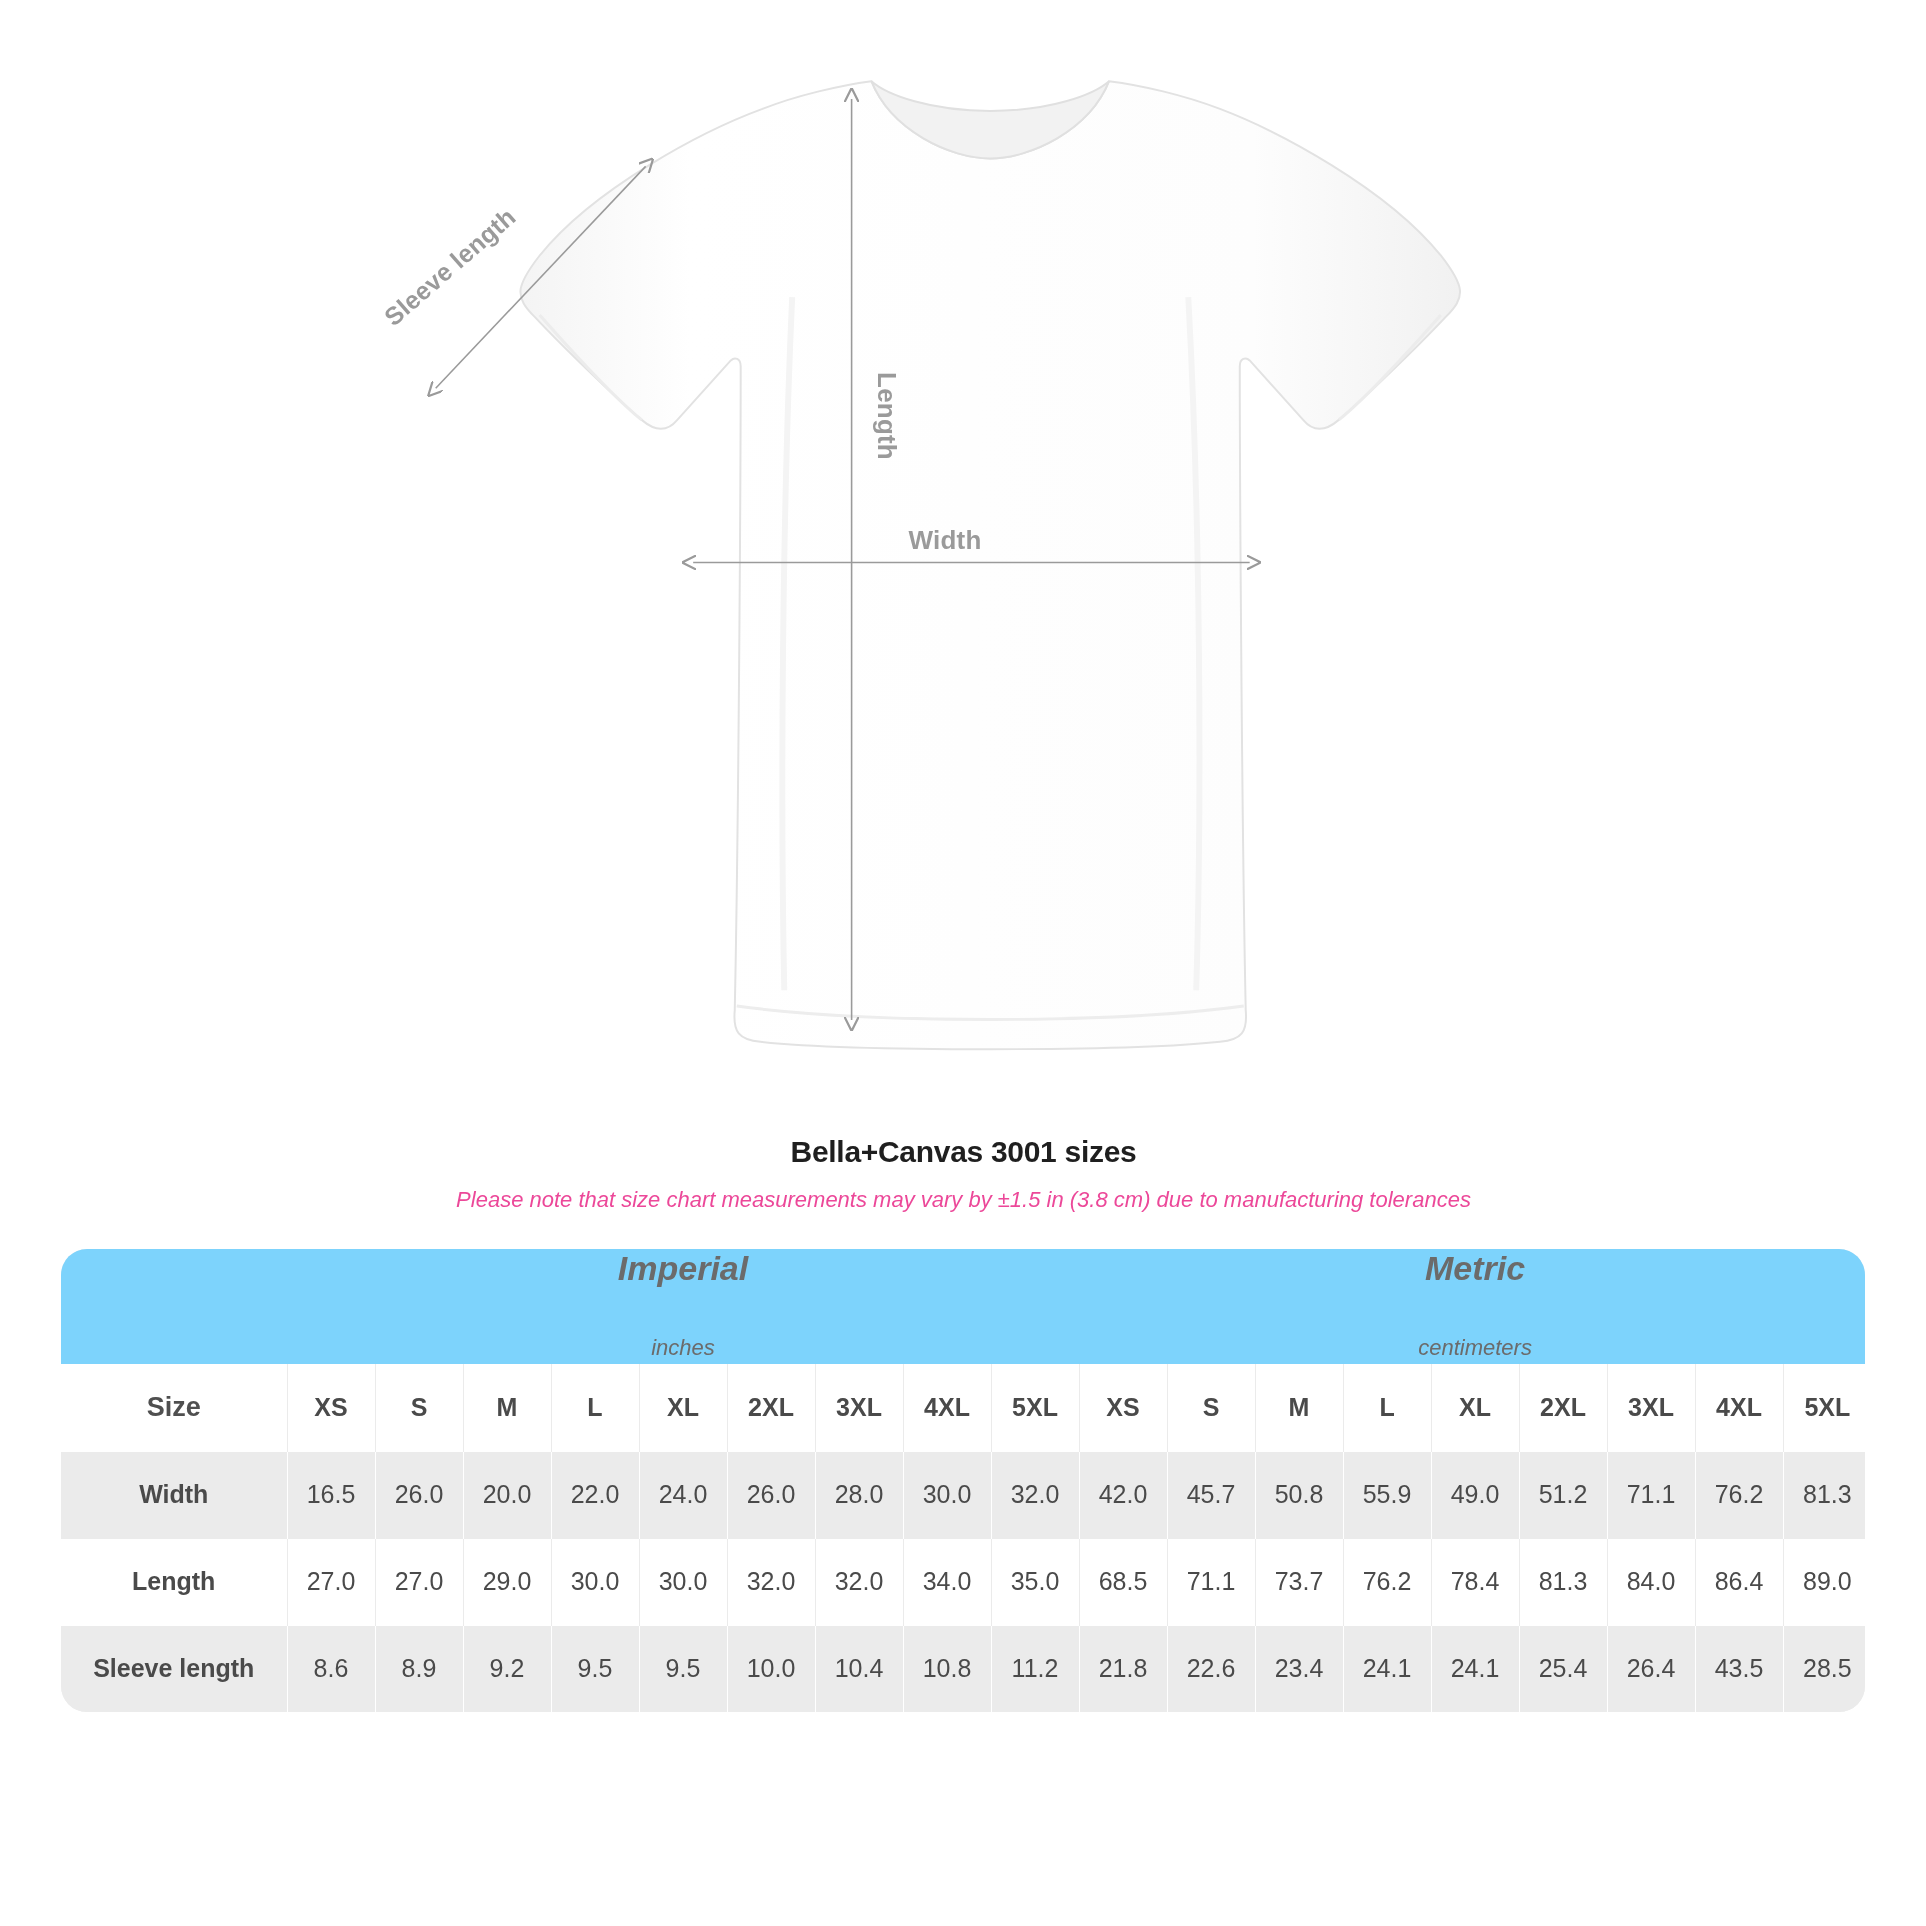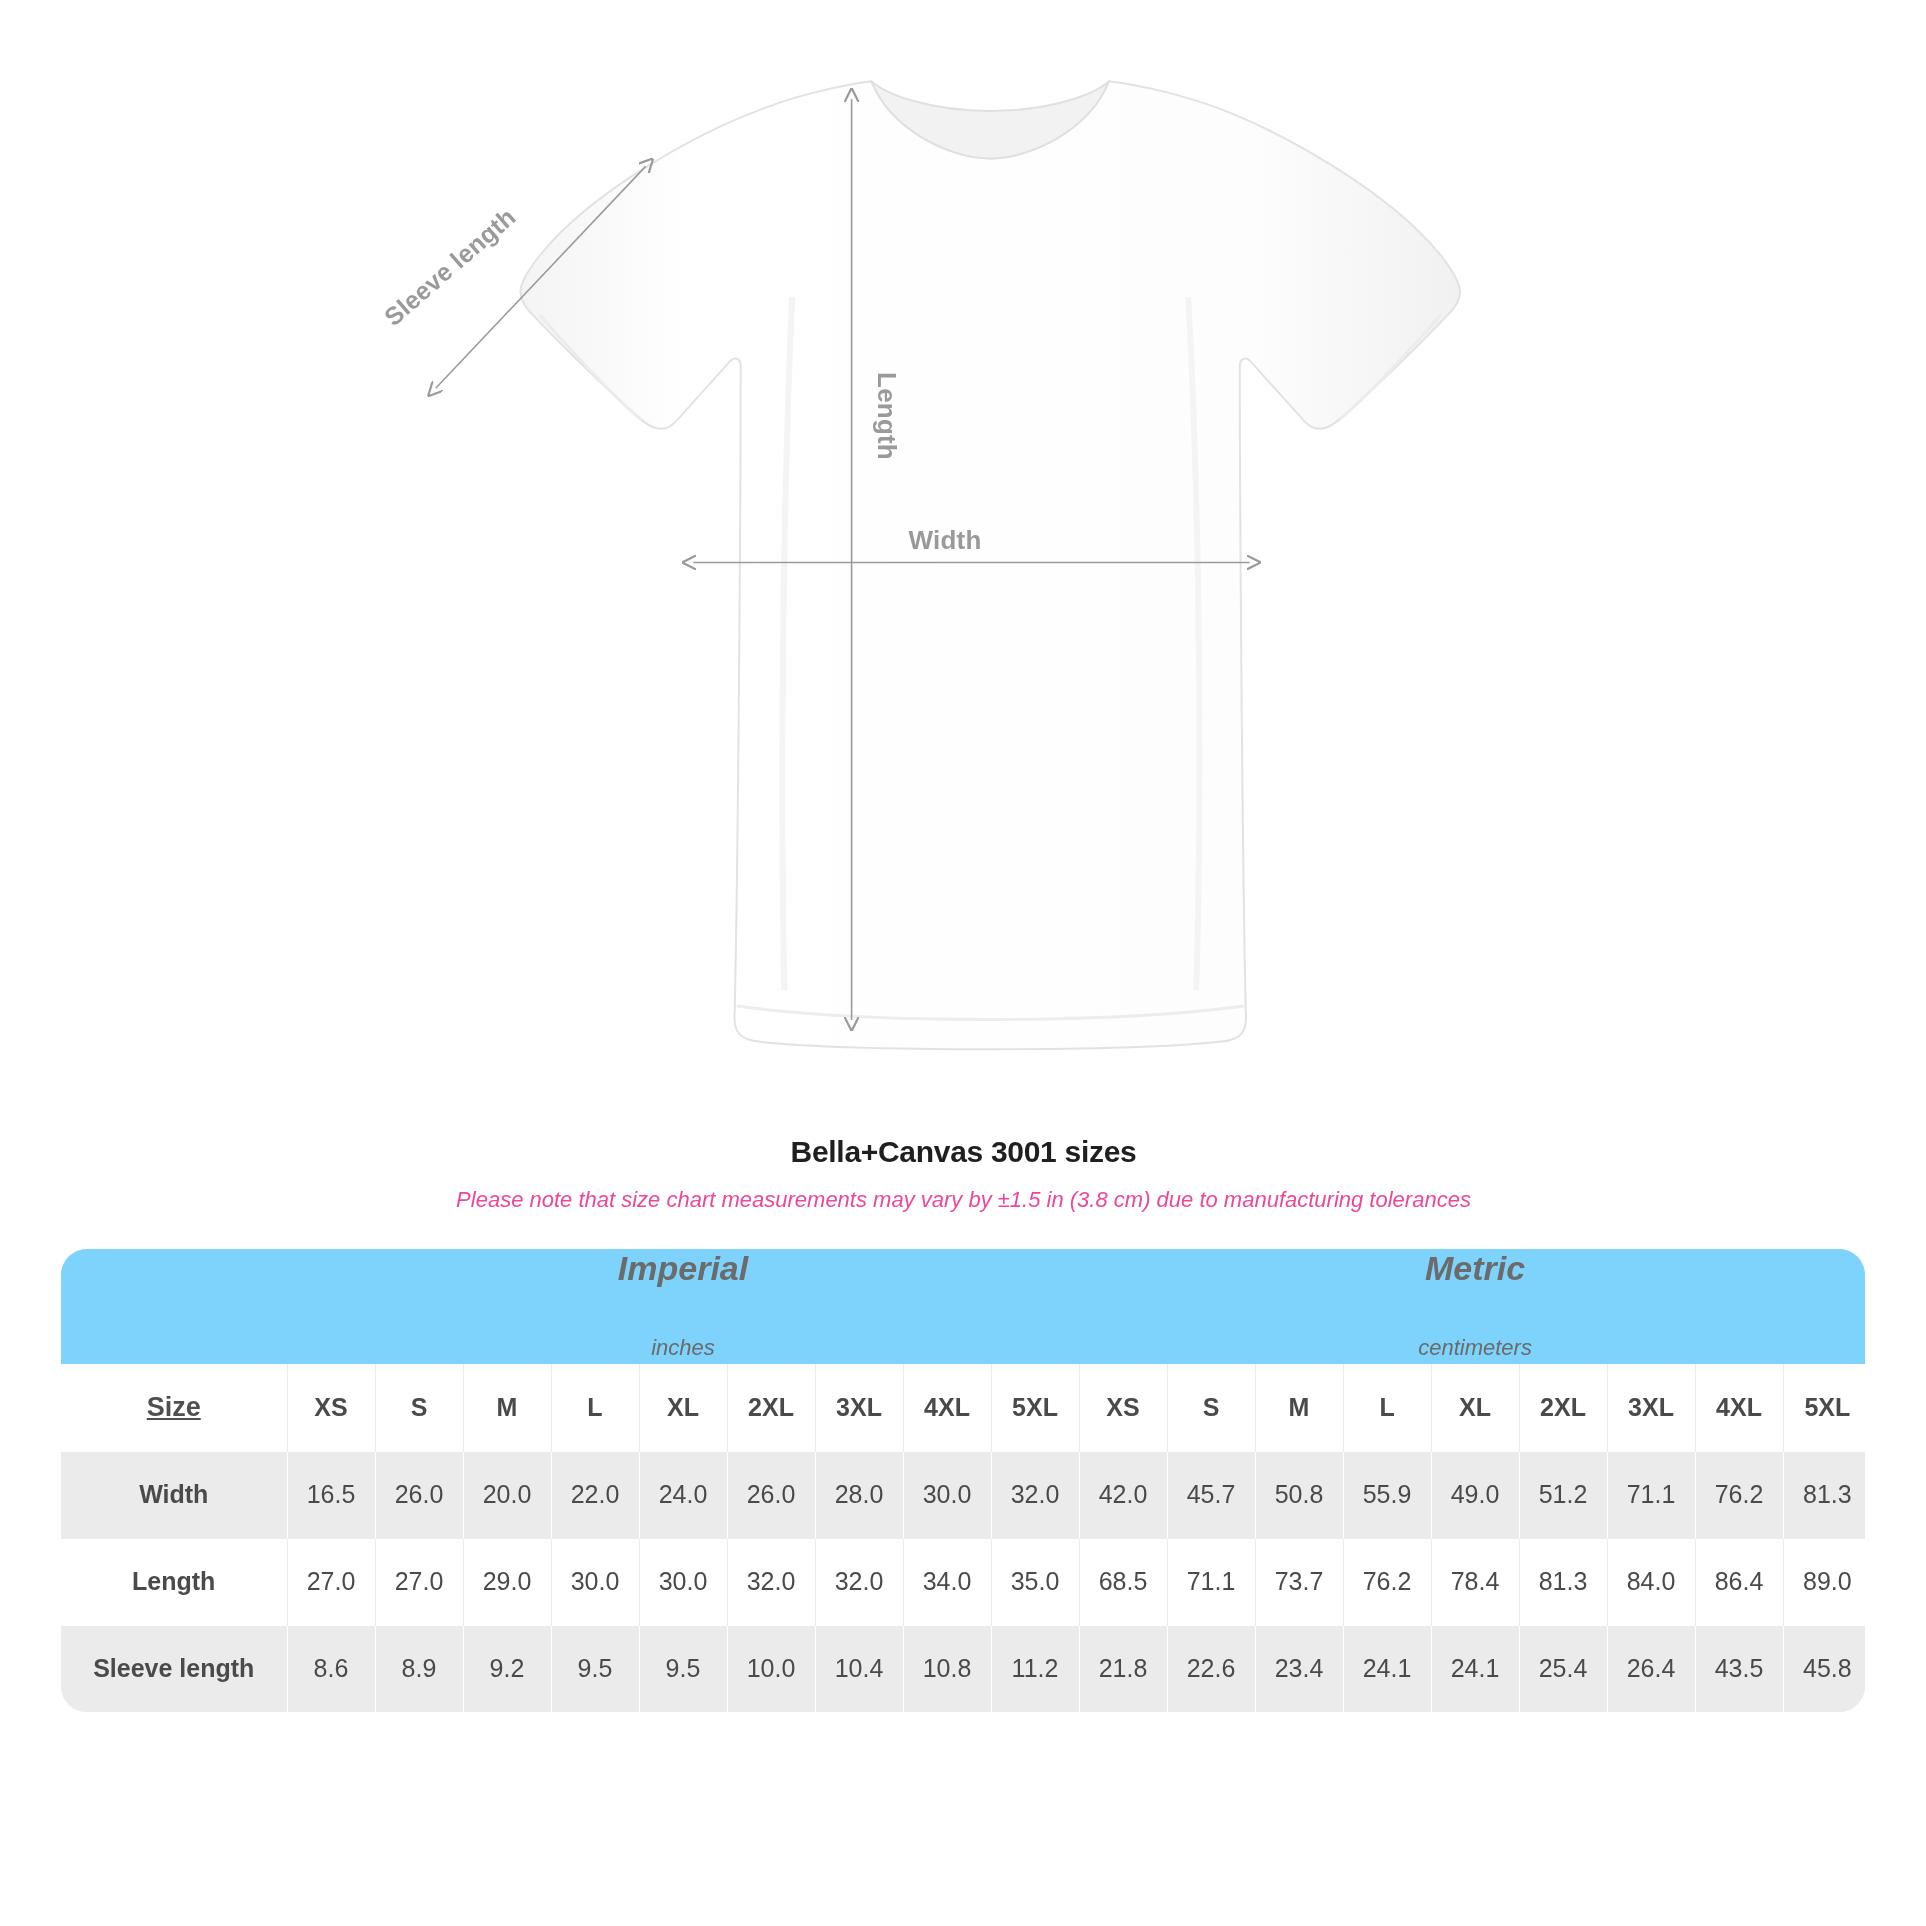--- a/index.html
+++ b/index.html
@@ -114,21 +114,20 @@
     font-weight: bold;
     color: #5a5a5a;
     font-size: 26px;
     border-right: 1px solid #ebebeb;
   }
   .size-row td:last-child { border-right: none; }
   .size-row td.rowhead {
     background: #ffffff;
     font-size: 27px;
     color: #4f4f4f;
-    text-decoration: underline;
   }
 
   
   tr.data-row td {
     border-right: 1px solid #ffffff;
     border-top: 1px solid #ffffff;
   }
   tr.data-row td:last-child { border-right: none; }
   tr.shade td { background: #ebebeb; }
   tr.plain td { background: #ffffff; }
@@ -328,20 +327,20 @@
             <td>10.8</td>
             <td>11.2</td>
             <td>21.8</td>
             <td>22.6</td>
             <td>23.4</td>
             <td>24.1</td>
             <td>24.1</td>
             <td>25.4</td>
             <td>26.4</td>
             <td>43.5</td>
-            <td>45.8</td>
+            <td>28.5</td>
           </tr>
         </tbody>
     </table>
   </div>
 
 </div>
 
 
 </body></html>

